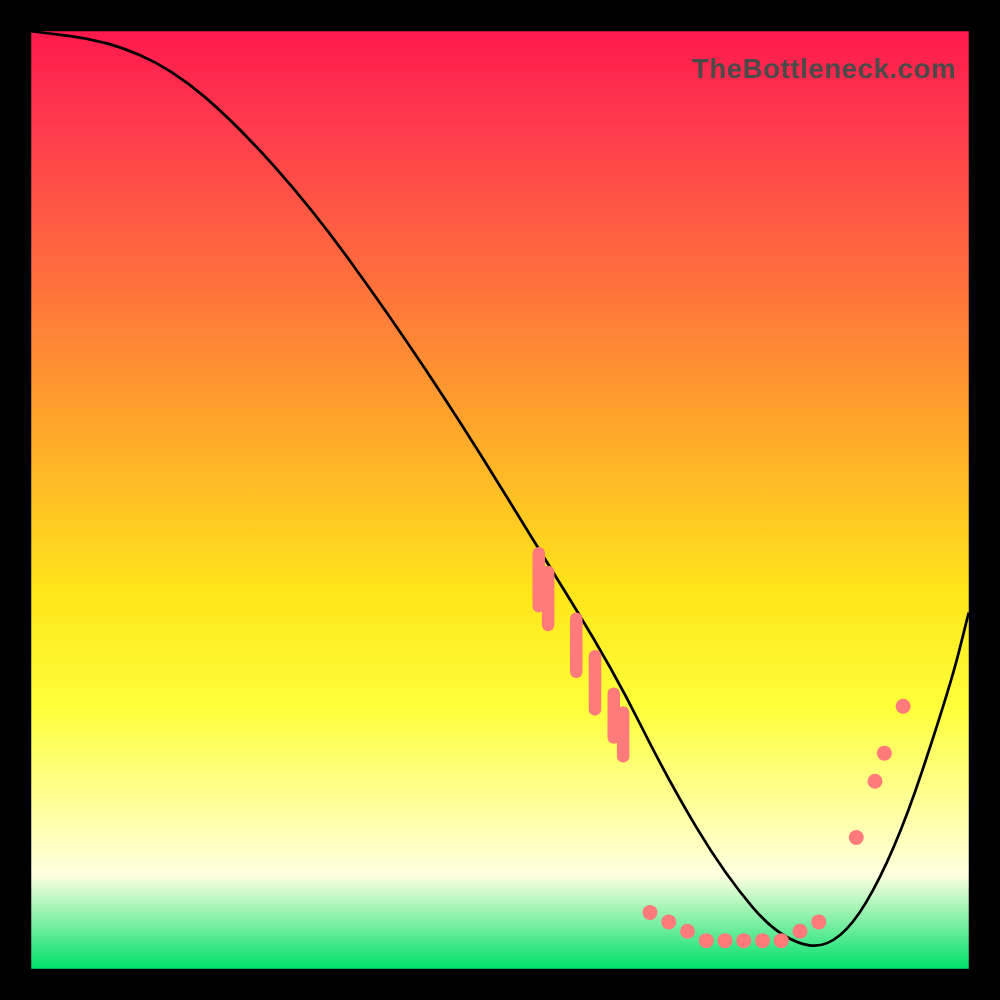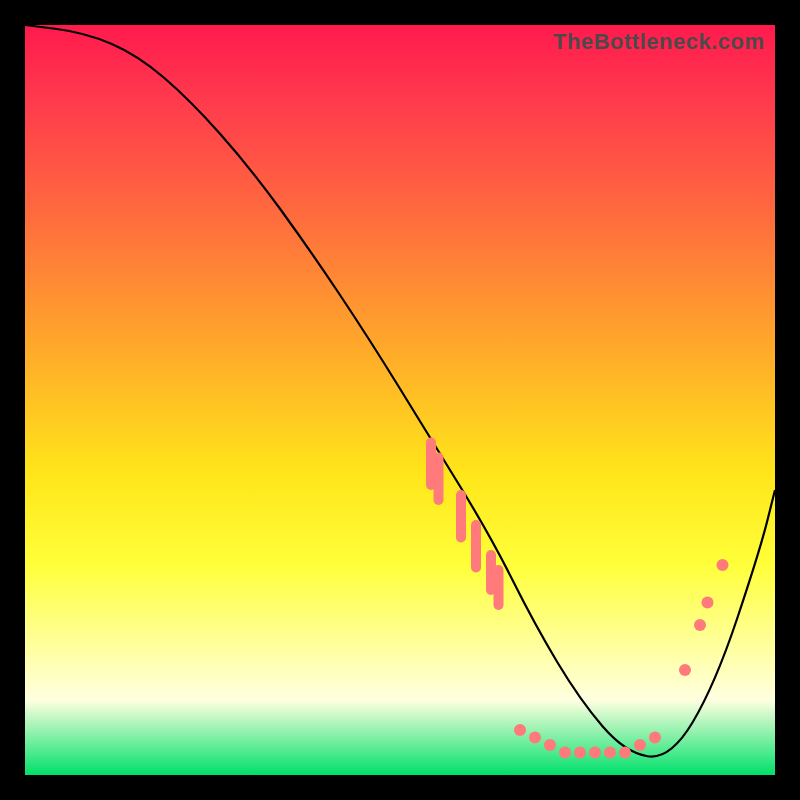--- a/index.html
+++ b/index.html
@@ -24,21 +24,21 @@
       #ff6a3e 25%,
       #ffb028 45%,
       #ffe61a 60%,
       #ffff3a 72%,
       #ffffe0 90%,
       #00e06a 100%
     );
   }
   .watermark {
     position: absolute;
-    top: 4px;
+    top: 17px;
     right: 10px;
     color: #4a4a4a;
     font-size: 22px;
     font-weight: bold;
     letter-spacing: 0.5px;
     user-select: none;
   }
   svg.curve {
     position: absolute;
     left: 0;

